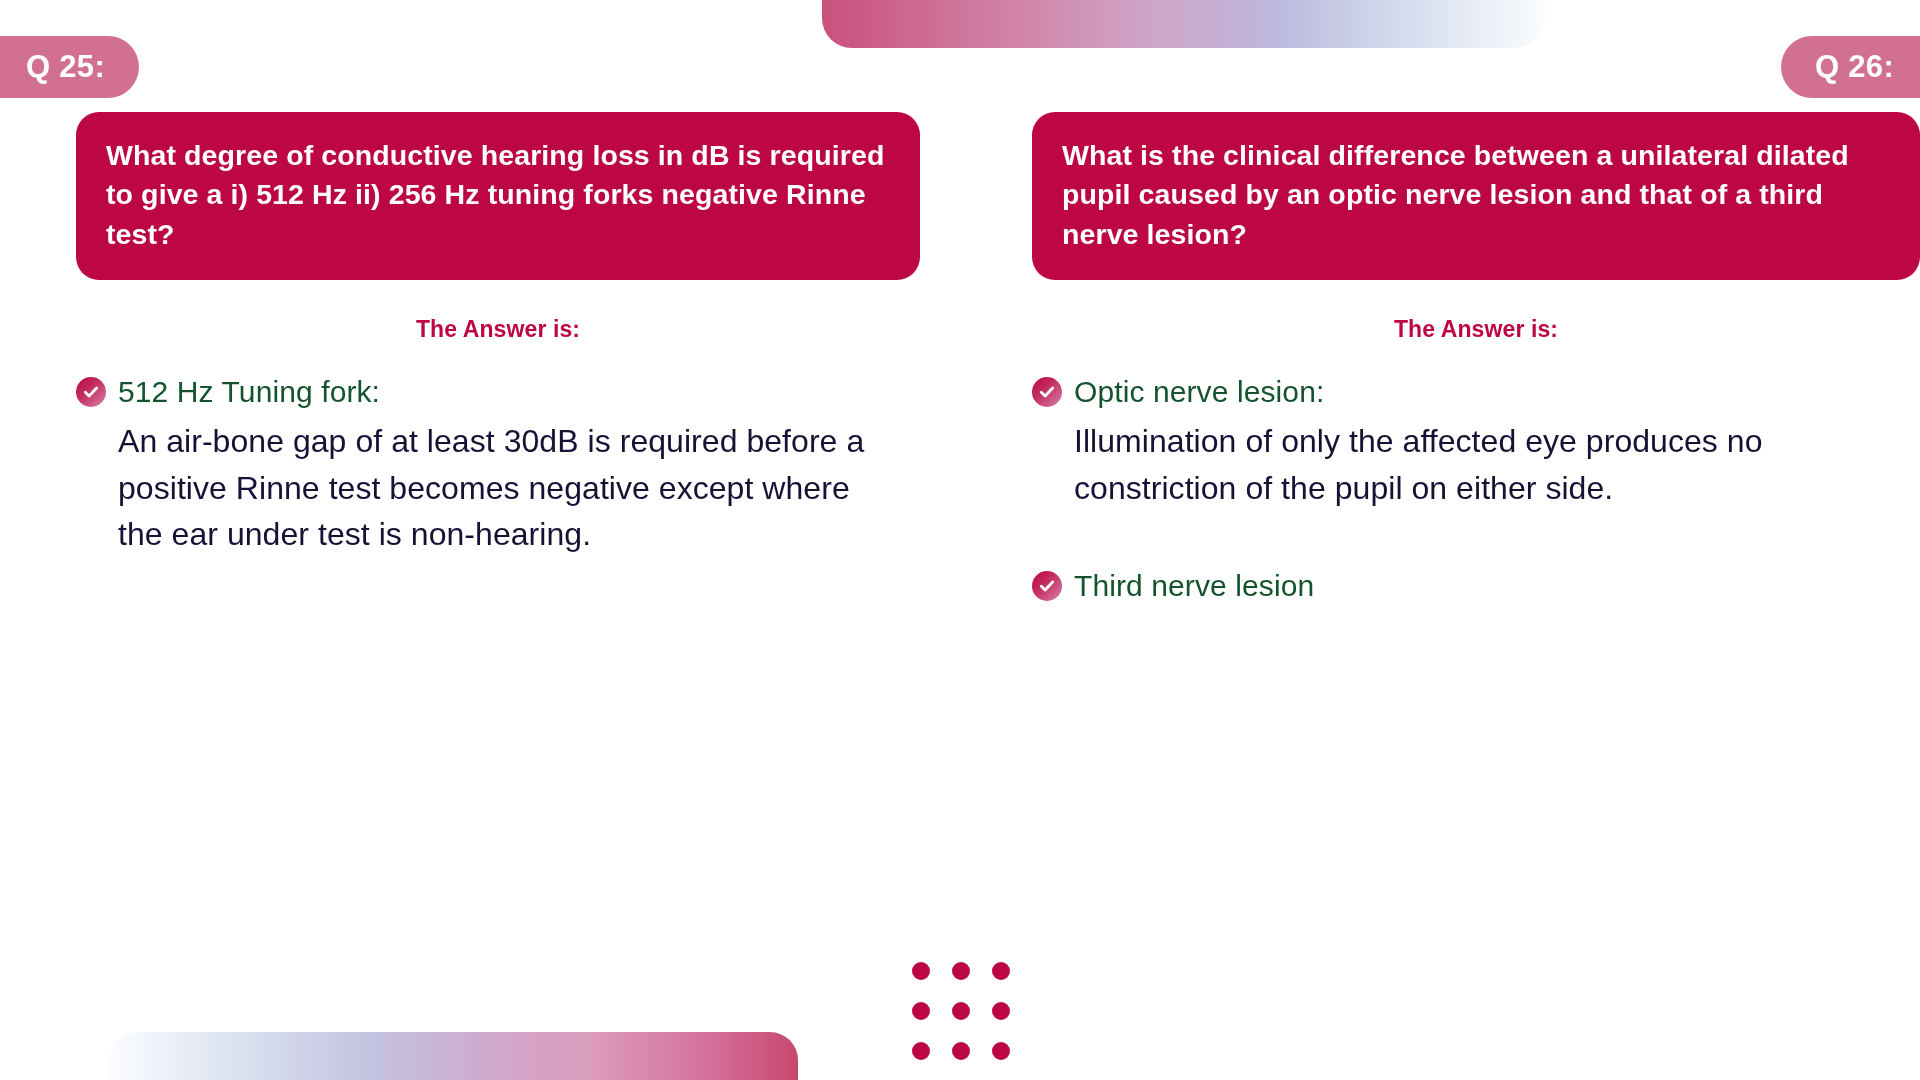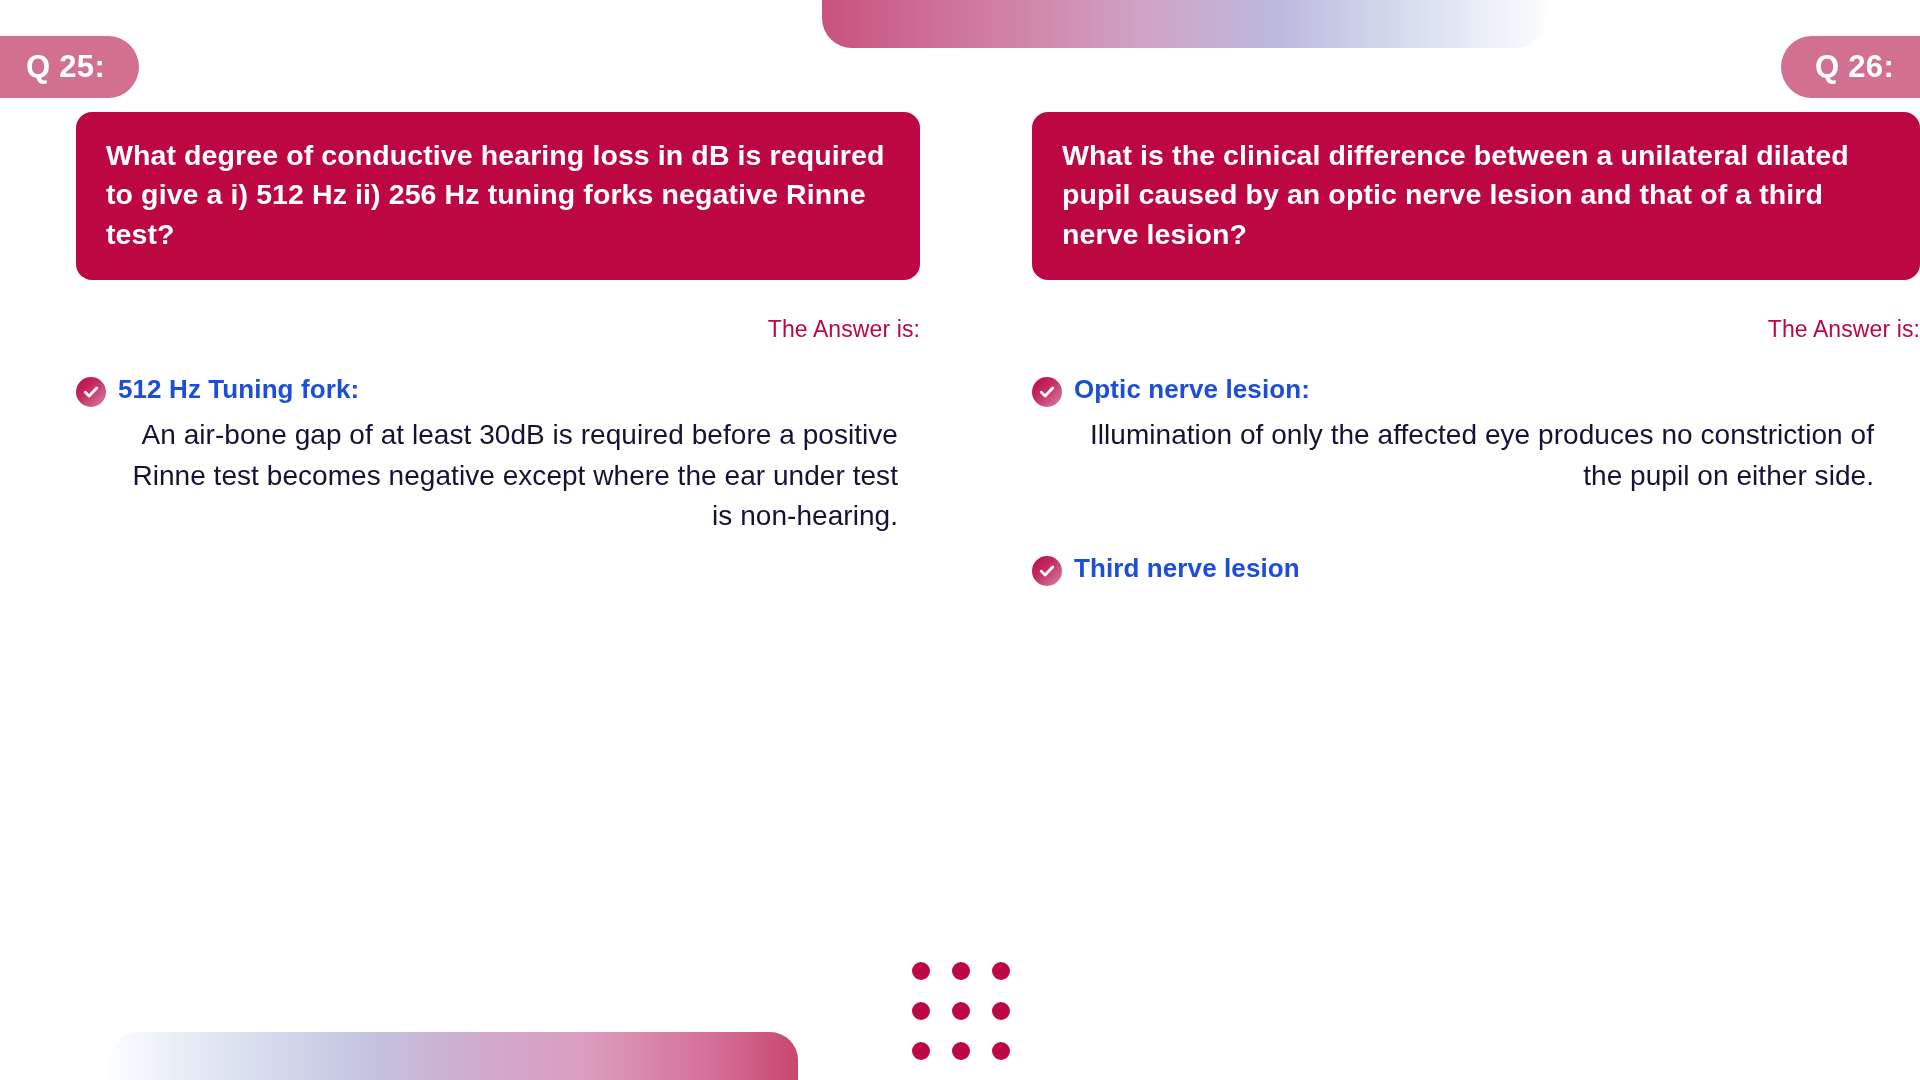--- a/index.html
+++ b/index.html
@@ -95,34 +95,34 @@
   .column {
     width: 960px;
     box-sizing: border-box;
     padding-top: 112px;
   }
   .column-left  { padding-left: 76px;  padding-right: 40px; }
   .column-right { padding-left: 72px;  }
 
   .question-card {
     background: #bd0742;
-    border-radius: 16px;
+    border-radius: 23px;
     padding: 24px 30px 26px 30px;
     color: #ffffff;
     font-size: 28.5px;
     font-weight: bold;
     line-height: 1.38;
     letter-spacing: 0.1px;
   }
 
   .answer-heading {
-    text-align: right;
+    text-align: center;
     color: #bd0742;
     font-size: 23px;
-    font-weight: normal;
+    font-weight: bold;
     margin-top: 36px;
     margin-bottom: 0;
     letter-spacing: 0.1px;
   }
 
   .answer-block { margin-top: 30px; }
   .answer-block.second { margin-top: 56px; }
 
   .answer-title-row {
     display: flex;
@@ -136,36 +136,35 @@
     border-radius: 50%;
     background: linear-gradient(135deg, #bd0742 0%, #c32a5d 40%, #d882ab 100%);
     display: flex;
     align-items: center;
     justify-content: center;
     margin-top: 4px;
   }
   .check-icon svg { display: block; }
 
   .answer-title {
-    color: #1d4ed8;
-    font-size: 26px;
-    font-weight: bold;
+    color: #14532d;
+    font-size: 30px;
+    font-weight: normal;
     line-height: 1.25;
     letter-spacing: 0.1px;
   }
 
   .answer-body {
     margin-left: 42px;
     margin-top: 8px;
     color: #151335;
-    font-size: 28px;
+    font-size: 32px;
     line-height: 1.45;
     max-width: 780px;
     letter-spacing: 0.05px;
-    text-align: right;
   }
   .column-right .answer-body { max-width: 800px; }
 </style>
 </head>
 <body>
 
 <div class="deco-top-bar"></div>
 <div class="deco-bottom-bar"></div>
 
 <div class="deco-dots">

